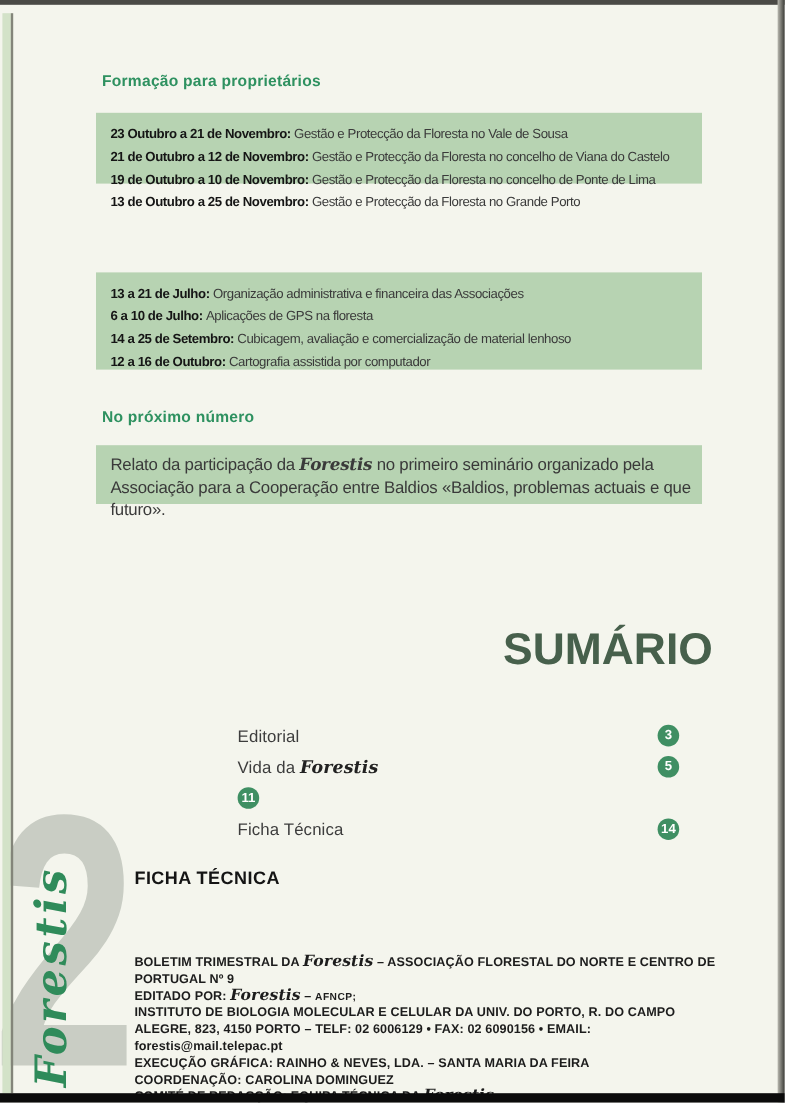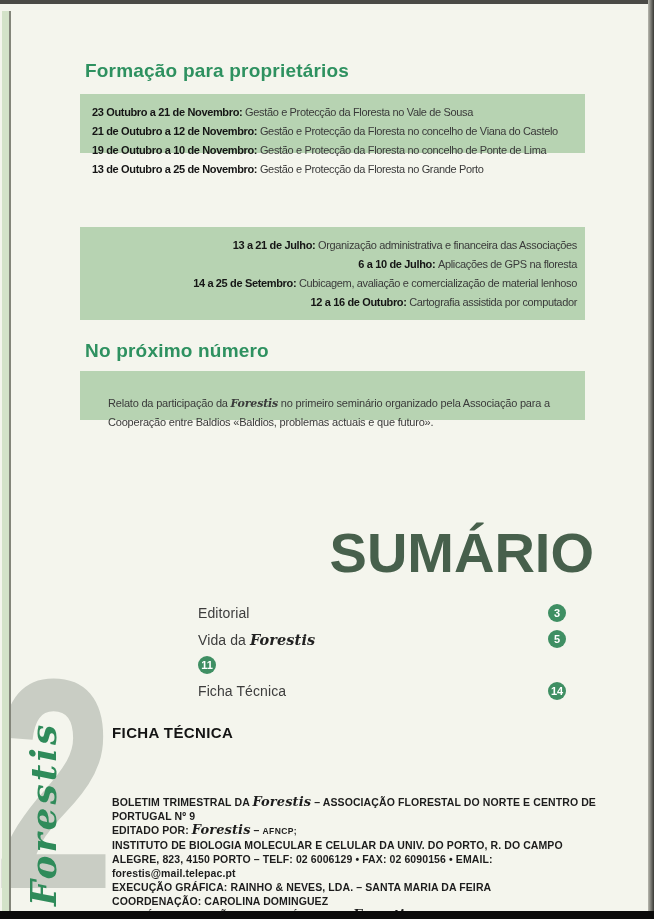--- a/index.html
+++ b/index.html
@@ -8,38 +8,38 @@
     background:#f4f5ed;overflow:hidden;
     font-family:"Liberation Sans",sans-serif;
   }
   
   .edge-top{position:absolute;top:0;left:0;width:100%;height:4px;background:#4a4a46;z-index:6;}
   .edge-bottom{position:absolute;bottom:0;left:0;width:100%;height:8px;background:#0b0b0b;z-index:6;}
   .edge-right{position:absolute;top:0;right:0;width:6px;height:100%;background:linear-gradient(to right,#b9b9b0,#383834);z-index:6;}
   .edge-left-strip{position:absolute;left:2px;top:11px;width:7px;height:900px;background:#d3e2c8;z-index:5;}
   .edge-left-line{position:absolute;left:9px;top:11px;width:2px;height:900px;background:#83857a;z-index:5;}
 
-  .section-heading{position:absolute;left:85px;margin:0;font-size:19px;font-weight:700;color:#2e9160;letter-spacing:.2px;}
+  .section-heading{position:absolute;left:85px;margin:0;font-size:13px;font-weight:700;color:#2e9160;letter-spacing:.2px;}
   #h-prop{top:60px;} #h-tec{top:195px;} #h-prox{top:340px;}
 
   .green-box{position:absolute;left:80px;width:505px;background:#b7d3b2;box-sizing:border-box;padding:9px 8px 0 12px;z-index:2;}
   #box-prop{top:94px;height:59px;}
-  #box-tec{top:227px;height:93px;text-align:right;}
+  #box-tec{top:227px;height:81px;}
   #box-prox{top:371px;height:49px;padding-top:7px;}
 
   .course-line{font-size:11px;line-height:19px;letter-spacing:-0.35px;white-space:nowrap;}
   .course-date{font-weight:700;color:#151515;}
   .course-text{color:#3a3a3a;}
 
-  .prox-text{margin:16px;font-size:11px;line-height:18px;letter-spacing:-0.2px;color:#3a3a3a;}
+  .prox-text{margin:0;font-size:14px;line-height:18px;letter-spacing:-0.2px;color:#3a3a3a;}
 
   .seg-brand{font-family:"DejaVu Serif",serif;font-style:italic;font-weight:700;color:inherit;}
   .seg-small{font-size:8.5px;letter-spacing:.4px;}
 
-  .sumario-title{position:absolute;top:520px;right:60px;font-size:56px;font-weight:800;color:#47604c;letter-spacing:0;}
+  .sumario-title{position:absolute;top:520px;right:60px;font-size:37px;font-weight:800;color:#47604c;letter-spacing:0;}
 
   .toc{position:absolute;left:198px;top:600px;width:368px;z-index:2;}
   .toc-row{display:flex;align-items:center;height:26px;}
   .toc-label{flex:1;font-size:14px;color:#3d3d3d;letter-spacing:.1px;}
   .toc-label .seg-brand{font-size:14.5px;color:#222;}
   .toc-page{width:18px;height:18px;border-radius:50%;background:#3f8f63;color:#fff;
     font-size:11px;font-weight:700;display:flex;align-items:center;justify-content:center;flex:0 0 18px;}
 
   .ficha-title{position:absolute;left:112px;top:724px;margin:0;font-size:15px;font-weight:800;color:#141414;letter-spacing:.4px;z-index:3;}
   .ficha-lines{position:absolute;left:112px;top:751px;width:488px;font-size:10.5px;font-weight:700;

